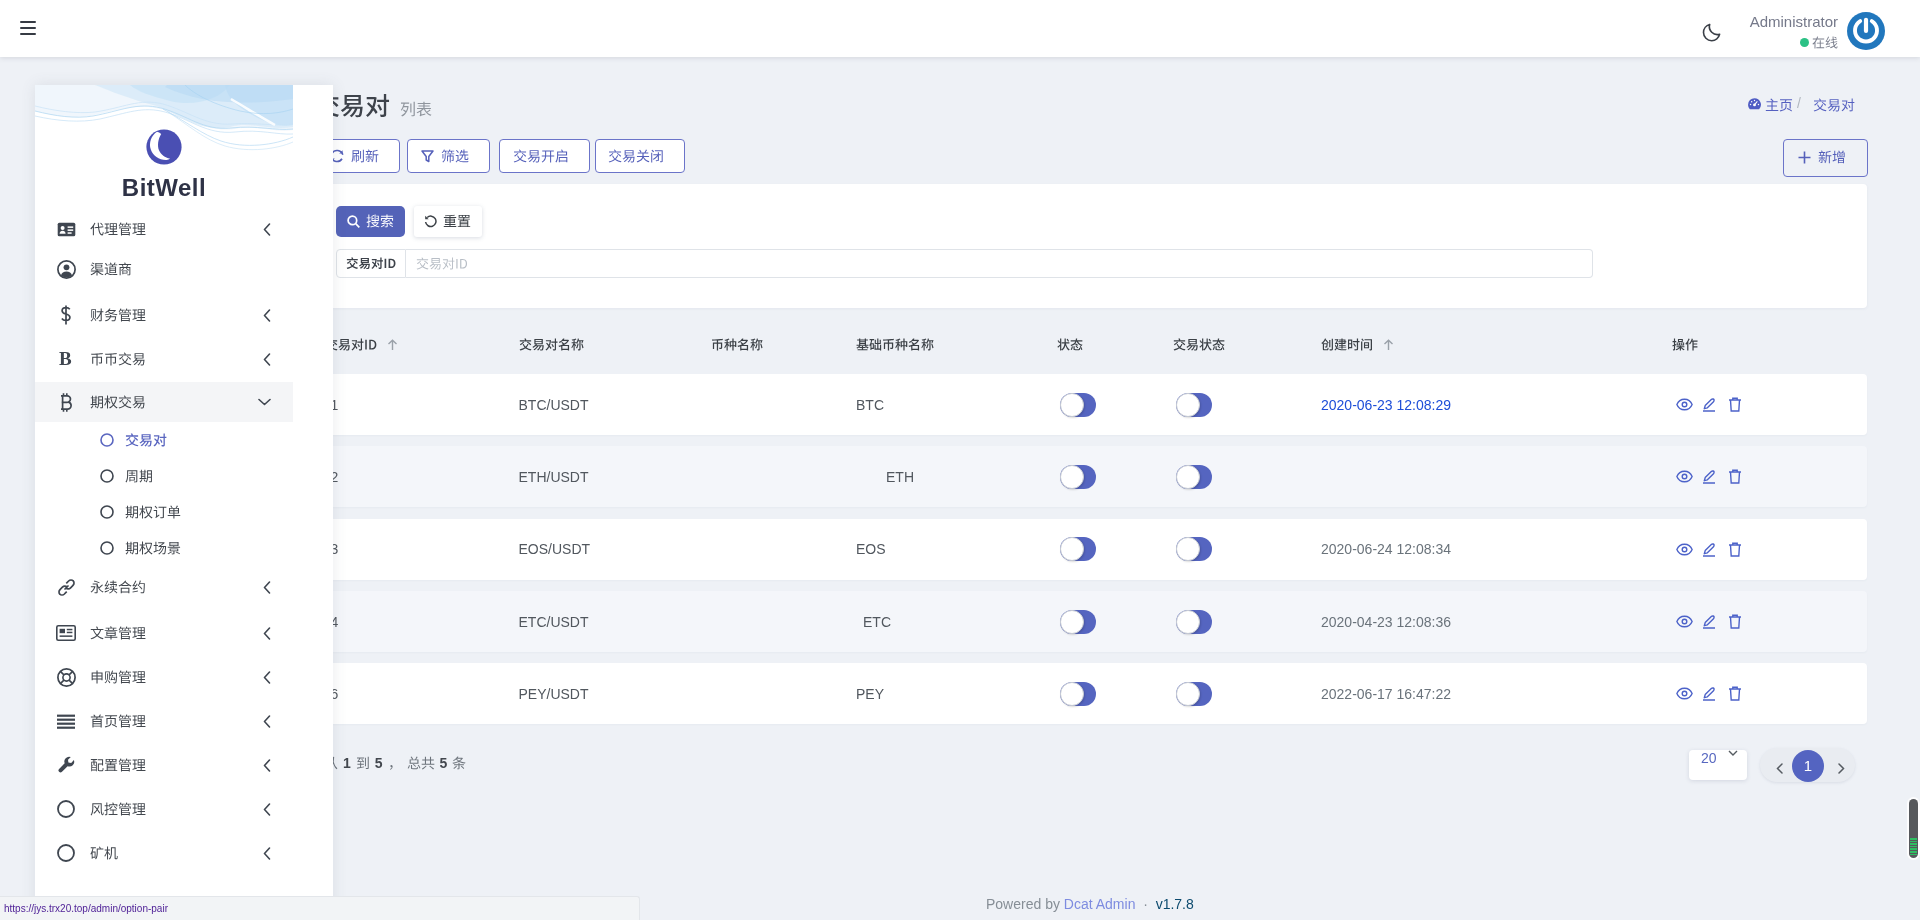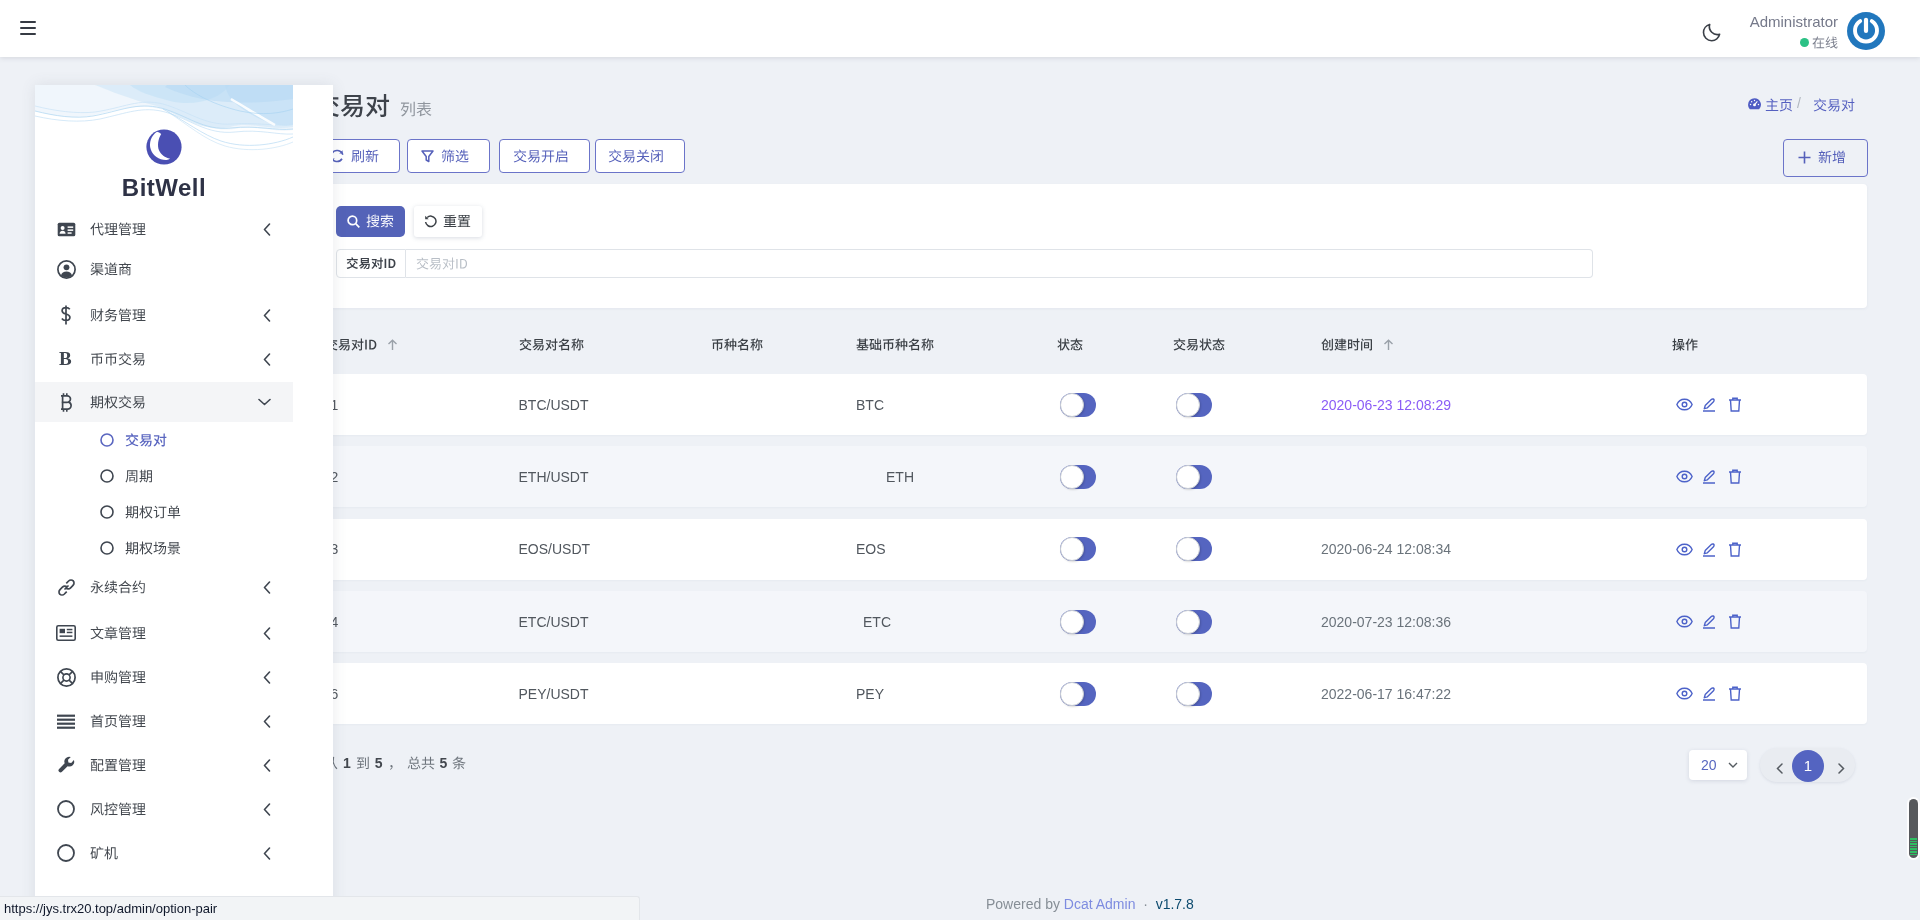--- a/index.html
+++ b/index.html
@@ -36,21 +36,21 @@
 .row-card.alt{background:#f4f6fa}
 .cell{position:absolute;top:0;height:61px;display:flex;align-items:center;font-size:14px;color:#51575e}
 .th{position:absolute;display:flex;align-items:center;color:#3b4046}
 .toggle{position:absolute;width:36px;height:24px;border-radius:12px;background:#5565c0;top:18.5px}
 .toggle .knob{position:absolute;left:0;top:0;width:24px;height:24px;border-radius:50%;
  background:#fff;border:1px solid #c9cdd3;box-shadow:1px 1px 2px rgba(0,0,0,.15)}
 .aicon{position:absolute;top:0;height:61px;display:flex;align-items:center}
 
 .statusbar{position:absolute;left:0;top:896px;width:640px;height:24px;background:#f2f4f6;
  border:1px solid #e3e6ea;border-left:none;border-bottom:none;border-top-right-radius:3px;
- font-size:13px;color:#0f172a;line-height:23px;padding-left:4px;z-index:30;white-space:nowrap;overflow:hidden}
+ font-size:10px;color:#4c1d95;line-height:23px;padding-left:4px;z-index:30;white-space:nowrap;overflow:hidden}
 .scrollmark{position:absolute;left:1909px;top:799px;width:9px;height:59px;border-radius:5px;
  background:#56585c;box-shadow:0 0 0 2px rgba(255,255,255,.85);z-index:40}
 .scrollmark .stripes{position:absolute;left:1px;right:1px;bottom:3px;height:17px;
  background:repeating-linear-gradient(180deg,#2ebd62 0,#2ebd62 1.6px,#56585c 1.6px,#56585c 2.6px)}
 </style></head><body>
 <div class="scrollmark">
     <div class="stripes"></div>
   </div>
 <div class="statusbar">https://jys.trx20.top/admin/option-pair</div>
 <div class="navbar">
@@ -501,21 +501,21 @@
 <div class="row-card" style="top:374.1px">
 <div class="cell" style="left:17.5px">1</div>
 <div class="cell" style="left:205.5px">BTC/USDT</div>
 <div class="cell" style="left:543px">BTC</div>
 <div class="toggle" style="left:747px">
       <div class="knob"></div>
     </div>
 <div class="toggle" style="left:862.5px">
       <div class="knob"></div>
     </div>
-<div class="cell" style="left:1008px;color:#8b5cf6">2020-06-23 12:08:29</div>
+<div class="cell" style="left:1008px;color:#1d4ed8">2020-06-23 12:08:29</div>
 <div class="aicon" style="left:1362.5px">
       <svg width="17" height="13" viewBox="0 0 17 13" fill="none" style="">
         <path d="M8.5 1.2C4.6 1.2 1.9 4 .9 6.5c1 2.5 3.7 5.3 7.6 5.3s6.6-2.8 7.6-5.3c-1-2.5-3.7-5.3-7.6-5.3z" stroke="#4c62c9" stroke-width="1.4"></path>
         <circle cx="8.5" cy="6.5" r="2.3" stroke="#4c62c9" stroke-width="1.4"></circle>
       </svg>
     </div>
 <div class="aicon" style="left:1389px">
       <svg width="14" height="15" viewBox="0 0 14 15" fill="none" style="">
         <path d="M3.2 8.6 9.3 2.5a1.9 1.9 0 0 1 2.7 0l-.5-.5a1.9 1.9 0 0 1 0 2.7L5.4 10.8l-3.1.9z" stroke="#4c62c9" stroke-width="1.4" fill="none" stroke-linejoin="round"></path>
         <path d="M1 14h12" stroke="#4c62c9" stroke-width="1.5"></path>
@@ -587,21 +587,21 @@
 <div class="row-card alt" style="top:591.0px">
 <div class="cell" style="left:17.5px">4</div>
 <div class="cell" style="left:205.5px">ETC/USDT</div>
 <div class="cell" style="left:550px">ETC</div>
 <div class="toggle" style="left:747px">
       <div class="knob"></div>
     </div>
 <div class="toggle" style="left:862.5px">
       <div class="knob"></div>
     </div>
-<div class="cell" style="left:1008px;color:#6a737b">2020-07-23 12:08:36</div>
+<div class="cell" style="left:1008px;color:#6a737b">2020-04-23 12:08:36</div>
 <div class="aicon" style="left:1362.5px">
       <svg width="17" height="13" viewBox="0 0 17 13" fill="none" style="">
         <path d="M8.5 1.2C4.6 1.2 1.9 4 .9 6.5c1 2.5 3.7 5.3 7.6 5.3s6.6-2.8 7.6-5.3c-1-2.5-3.7-5.3-7.6-5.3z" stroke="#4c62c9" stroke-width="1.4"></path>
         <circle cx="8.5" cy="6.5" r="2.3" stroke="#4c62c9" stroke-width="1.4"></circle>
       </svg>
     </div>
 <div class="aicon" style="left:1389px">
       <svg width="14" height="15" viewBox="0 0 14 15" fill="none" style="">
         <path d="M3.2 8.6 9.3 2.5a1.9 1.9 0 0 1 2.7 0l-.5-.5a1.9 1.9 0 0 1 0 2.7L5.4 10.8l-3.1.9z" stroke="#4c62c9" stroke-width="1.4" fill="none" stroke-linejoin="round"></path>
         <path d="M1 14h12" stroke="#4c62c9" stroke-width="1.5"></path>
@@ -662,21 +662,21 @@
     <svg class="zh " width="28.0" height="14.8" viewBox="0 -880 2000 1060">
       <path fill="#6c737b" d="M759 -214 816 -247Q846 -214 875 -175Q903 -136 925 -98Q948 -60 958 -28L897 10Q886 -21 865 -60Q843 -99 815 -139Q788 -179 759 -214ZM412 -269 465 -311Q499 -290 534 -261Q568 -233 598 -204Q629 -176 647 -152L591 -104Q573 -129 543 -158Q514 -188 480 -217Q445 -247 412 -269ZM281 -241H360V-35Q360 -13 374 -6Q387 1 435 1Q444 1 465 1Q485 1 512 1Q539 1 566 1Q593 1 616 1Q639 1 650 1Q675 1 688 -6Q700 -13 705 -35Q710 -57 713 -101Q721 -95 734 -90Q747 -85 760 -80Q773 -76 784 -74Q778 -17 766 14Q754 46 728 57Q702 69 656 69Q648 69 626 69Q603 69 573 69Q543 69 513 69Q483 69 461 69Q438 69 431 69Q372 69 339 60Q307 51 294 29Q281 6 281 -34ZM137 -225 208 -212Q195 -151 170 -86Q146 -21 112 24L43 -9Q64 -34 82 -70Q100 -106 114 -146Q128 -187 137 -225ZM257 -806 321 -836Q355 -797 385 -750Q415 -704 429 -668L360 -633Q352 -657 336 -687Q320 -717 300 -748Q279 -780 257 -806ZM684 -839 761 -808Q728 -751 692 -692Q656 -633 623 -590L562 -620Q583 -649 606 -688Q628 -726 649 -766Q670 -806 684 -839ZM265 -567V-391H737V-567ZM186 -638H820V-319H186Z M1280 -831H1357V-272H1280ZM1643 -831H1720V-272H1643ZM1048 -318H1956V-245H1048ZM1089 -628H1920V-556H1089ZM1587 -150 1653 -189Q1699 -156 1752 -115Q1806 -75 1854 -36Q1903 4 1935 34L1864 80Q1834 50 1787 9Q1740 -31 1688 -73Q1635 -115 1587 -150ZM1329 -187 1407 -157Q1371 -114 1324 -70Q1276 -26 1224 13Q1172 52 1121 81Q1114 72 1103 63Q1092 53 1081 44Q1071 34 1062 28Q1111 1 1162 -35Q1213 -71 1257 -110Q1301 -150 1329 -187Z"></path>
     </svg>
     <span style="width:5px"></span>
     <b style="color:#42474e">5</b>
     <span style="width:5px"></span>
     <svg class="zh " width="14.0" height="14.8" viewBox="0 -880 1000 1060">
       <path fill="#6c737b" d="M319 -748H718V-683H319ZM703 -748H719L732 -752L782 -721Q734 -636 657 -571Q580 -505 484 -458Q388 -411 282 -380Q176 -349 70 -332Q66 -347 56 -366Q46 -386 35 -399Q136 -413 238 -441Q339 -468 429 -510Q520 -551 591 -608Q662 -664 703 -736ZM378 -842 460 -826Q409 -743 327 -663Q246 -584 128 -520Q121 -530 112 -540Q103 -550 93 -560Q83 -570 74 -575Q148 -611 207 -656Q266 -701 309 -749Q352 -797 378 -842ZM323 -707Q380 -624 476 -563Q572 -502 697 -463Q822 -423 964 -406Q957 -398 948 -386Q939 -375 931 -362Q924 -349 919 -339Q776 -360 650 -403Q524 -447 424 -516Q324 -584 259 -678ZM147 -287H852V-220H147ZM300 -182 360 -155Q334 -120 296 -82Q259 -45 220 -12Q180 21 146 43Q140 35 131 25Q123 15 114 5Q104 -4 96 -10Q129 -29 167 -58Q205 -86 241 -119Q276 -152 300 -182ZM461 -393H537V-3Q537 26 530 41Q523 56 503 65Q484 73 454 75Q424 76 380 76Q378 61 371 43Q365 24 357 10Q386 11 412 12Q438 12 446 11Q455 11 458 8Q461 5 461 -3ZM629 -145 683 -184Q718 -156 754 -123Q791 -90 824 -56Q856 -23 875 4L818 47Q799 20 768 -14Q737 -47 700 -82Q664 -117 629 -145Z"></path>
     </svg>
   </div>
-<div class="abs" style="left:1689px;top:750px;width:58px;height:30px;background:#fff;border-radius:4px;box-shadow:0 1px 4px rgba(100,110,140,.2);display:flex;align-items:center;padding-left:12px;font-size:14px;color:#5868c0">20<span style="margin-left:11px;display:flex">
+<div class="abs" style="left:1689px;top:750px;width:58px;height:30px;background:#fff;border-radius:4px;box-shadow:0 1px 4px rgba(100,110,140,.2);display:flex;padding-left:12px;font-size:14px;color:#5868c0">20<span style="margin-left:11px;display:flex">
       <svg width="10" height="6" viewBox="0 0 10 6" fill="none" style="">
         <path d="M1 1 5 5 9 1" stroke="#555b61" stroke-width="1.4" fill="none"></path>
       </svg>
     </span></div>
 <div class="abs" style="left:1760px;top:748px;width:95px;height:34px;background:#e9ecf1;border-radius:17px;box-shadow:0 1px 3px rgba(100,110,140,.15)"></div>
 <div class="abs" style="left:1776px;top:760px"><svg width="7" height="11" viewBox="0 0 7 11" fill="none" style="">
       <path d="M6 1 1.5 5.5 6 10" stroke="#555b61" stroke-width="1.5" fill="none" stroke-linecap="round"></path>
     </svg></div>
 <div class="abs" style="left:1792px;top:749.5px;width:32px;height:32px;border-radius:50%;background:#5464c1;display:flex;align-items:center;justify-content:center;color:#fff;font-size:15px">1</div>
 <div class="abs" style="left:1838px;top:760px"><svg width="7" height="11" viewBox="0 0 7 11" fill="none" style="">

